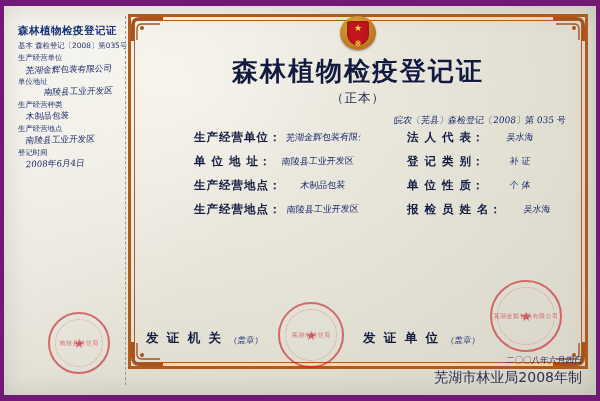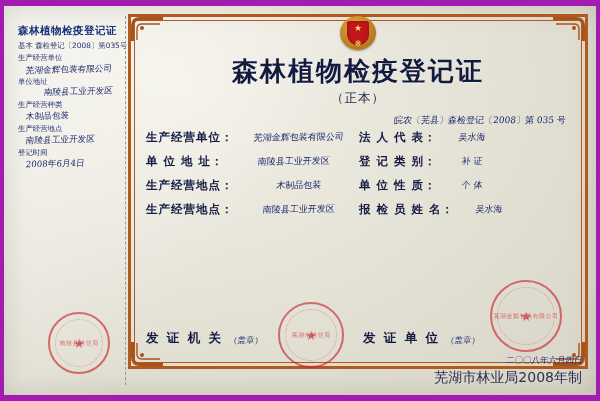--- a/index.html
+++ b/index.html
@@ -6,21 +6,21 @@
   html, body { margin: 0; padding: 0; }
   body {
     width: 600px; height: 401px;
     background: #b9b6ae;
     font-family: "DejaVu Sans", sans-serif;
     overflow: hidden;
   }
   #page {
     position: relative;
     width: 600px; height: 401px;
-    background: #a21caf;
+    background: #701a75;
   }
   
   .paper {
     position: absolute;
     left: 4px; top: 6px; right: 4px; bottom: 6px;
     background: #e9e6dc;
     background-image:
       linear-gradient(125deg, rgba(255,255,255,0.55) 0%, rgba(255,255,255,0) 45%),
       radial-gradient(ellipse at 30% 20%, #f3f1e8 0%, #e2dfd3 60%, #d8d5c8 100%);
     box-shadow: inset 0 0 24px rgba(120,115,100,0.25);
@@ -165,20 +165,21 @@
   .frow {
     display: flex;
     align-items: flex-end;
     margin-bottom: 9px;
   }
   .fcell {
     display: flex;
     align-items: flex-end;
     flex: 1 1 50%;
     min-width: 0;
+    margin-left: 48px;
   }
   .flabel {
     font-size: 11.5px;
     font-weight: bold;
     color: #121a42;
     white-space: nowrap;
     letter-spacing: 1px;
     font-family: "DejaVu Serif", serif;
   }
   .fvalue {

